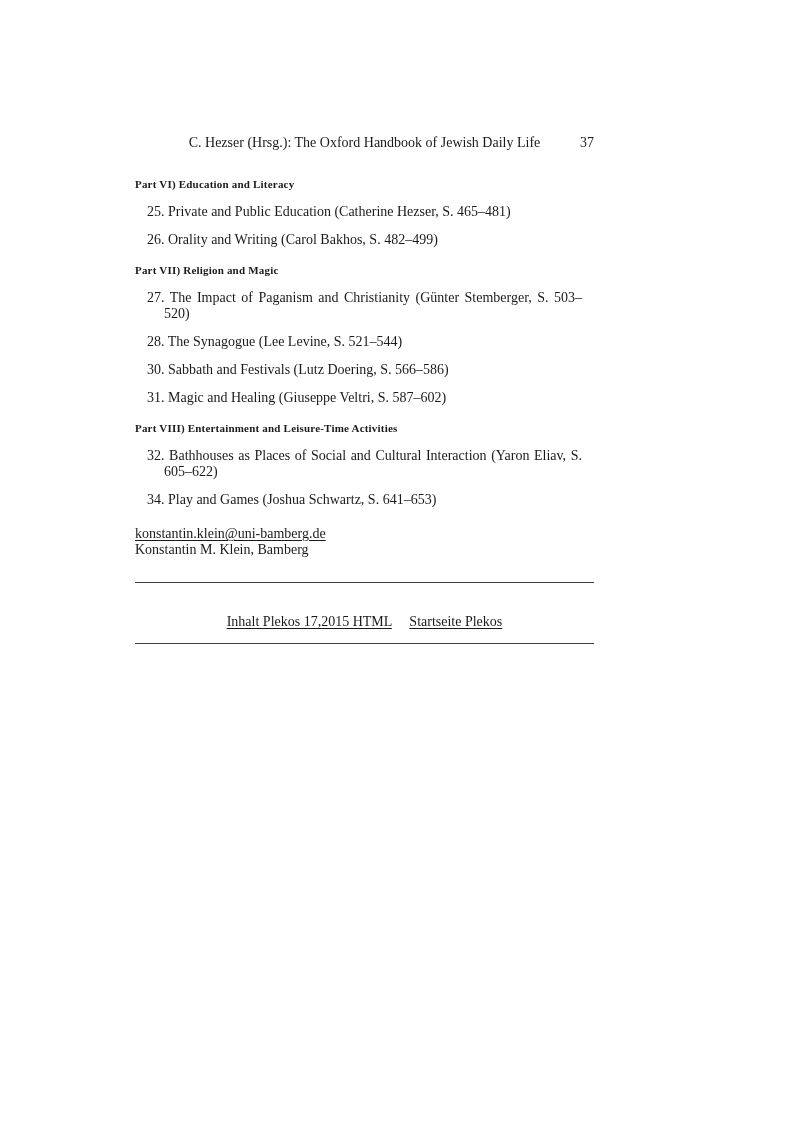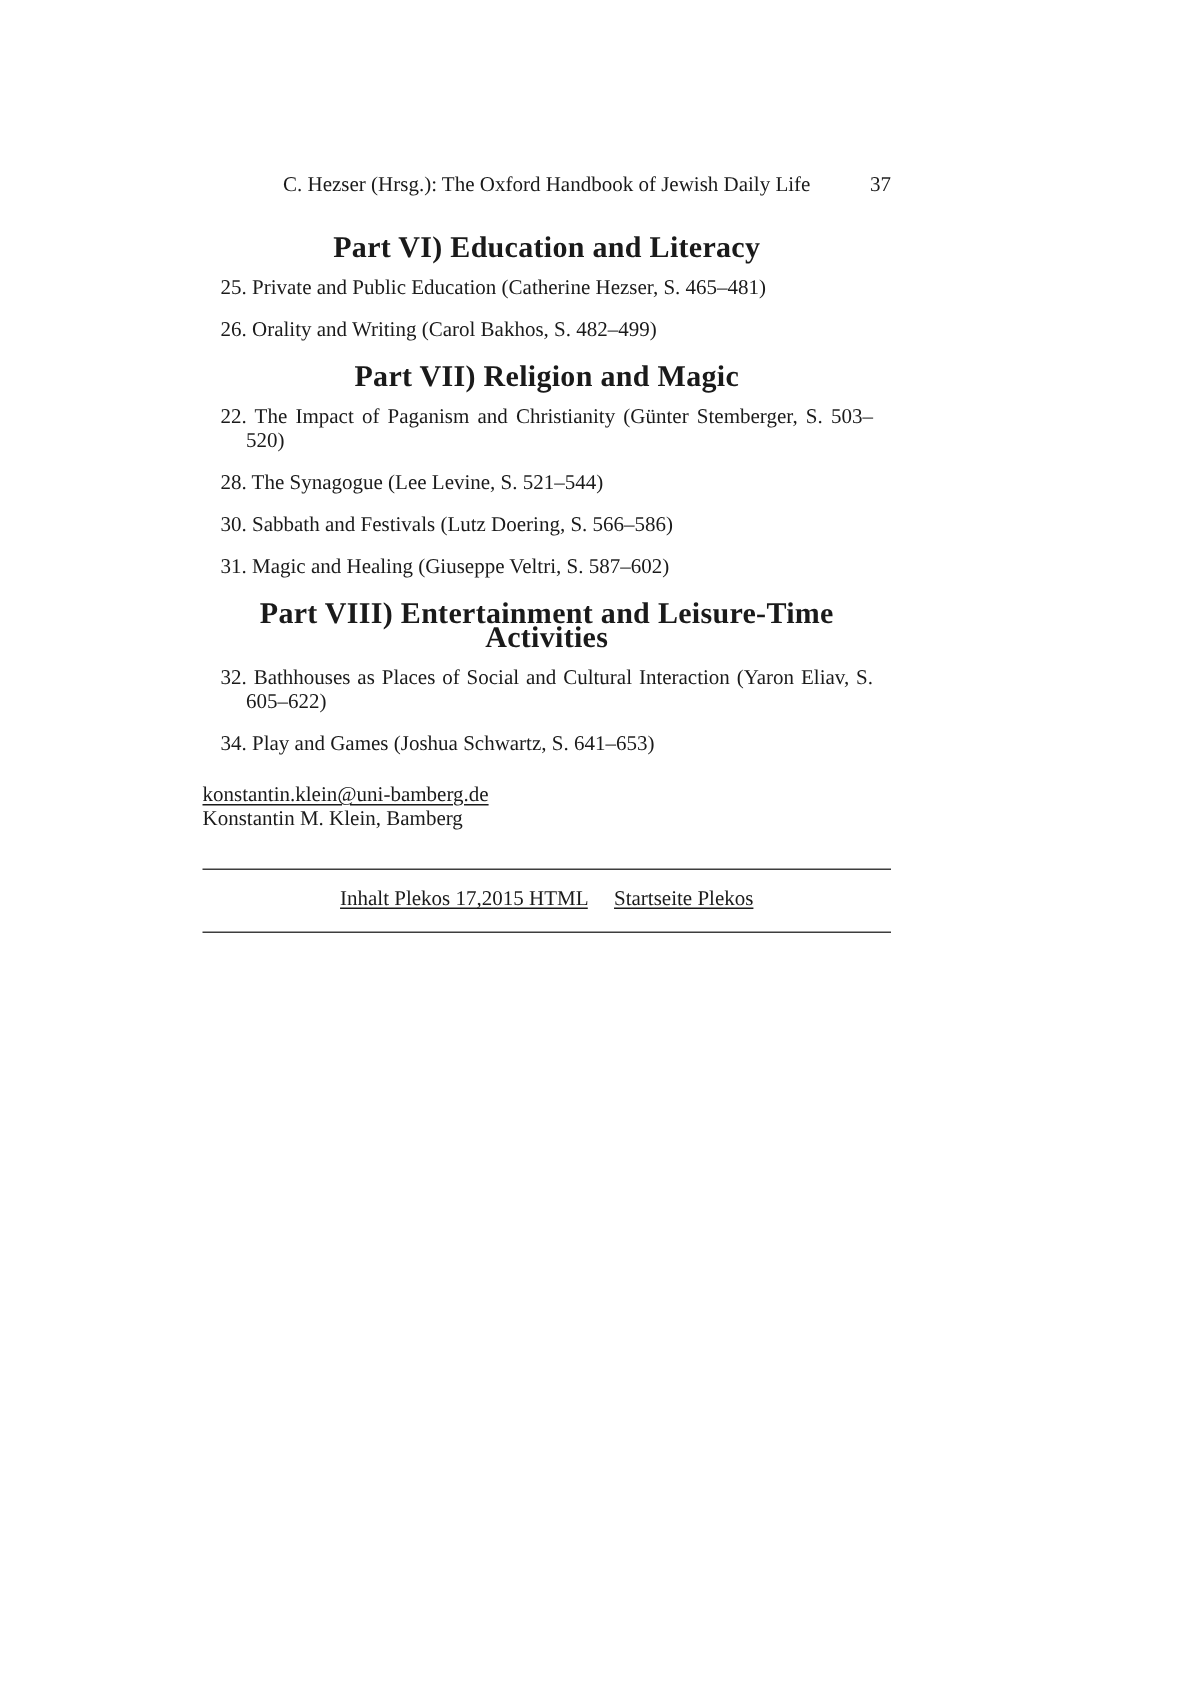--- a/index.html
+++ b/index.html
@@ -11,21 +11,21 @@
     width: 800px;
     height: 1131px;
     position: relative;
     overflow: hidden;
     font-family: "Liberation Serif", "DejaVu Serif", serif;
     color: #1a1a1a;
   }
   .page {
     position: absolute;
     left: 135px;
-    top: 116px;
+    top: 135px;
     width: 459px;
     font-size: 14px;
     line-height: 16px;
   }
   .running-header {
     position: relative;
     text-align: center;
     margin-bottom: 25px;
     height: 16px;
   }
@@ -33,26 +33,25 @@
     display: inline-block;
   }
   .running-header .page-number {
     position: absolute;
     right: 0;
     top: 0;
   }
   .toc-section { margin: 0; }
   .toc-section + .toc-section { margin-top: 14px; }
   .toc-section h2 {
-    font-size: 20px;
+    font-size: 11px;
     line-height: 16px;
     font-weight: bold;
     margin: 0;
     letter-spacing: 0.2px;
-    text-align: center;
   }
   .toc-item {
     margin: 12px;
     text-align: justify;
     padding-left: 17px;
     text-indent: -17px;
   }
   .signature {
     margin-top: 18px;
   }
@@ -65,21 +64,21 @@
   }
   hr.rule {
     border: none;
     border-top: 1px solid #3d3d3d;
     margin: 0;
     height: 0;
   }
   hr.rule-top { margin-top: 24px; }
   .footer-links {
     text-align: center;
-    margin: 12px 0 13px 0;
+    margin: 31px 0 13px 0;
     line-height: 16px;
   }
   .footer-links a + a { margin-left: 14px; }
 </style>
 </head>
 <body>
 
 <div class="page">
 
   <div class="running-header">
@@ -90,21 +89,21 @@
   <div class="toc">
 
     <div class="toc-section">
       <h2>Part VI) Education and Literacy</h2>
       <p class="toc-item">25. Private and Public Education (Catherine Hezser, S. 465–481)</p>
       <p class="toc-item">26. Orality and Writing (Carol Bakhos, S. 482–499)</p>
     </div>
 
     <div class="toc-section">
       <h2>Part VII) Religion and Magic</h2>
-      <p class="toc-item">22. The Impact of Paganism and Christianity (Günter Stemberger, S. 503–520)</p>
+      <p class="toc-item">27. The Impact of Paganism and Christianity (Günter Stemberger, S. 503–520)</p>
       <p class="toc-item">28. The Synagogue (Lee Levine, S. 521–544)</p>
       <p class="toc-item">30. Sabbath and Festivals (Lutz Doering, S. 566–586)</p>
       <p class="toc-item">31. Magic and Healing (Giuseppe Veltri, S. 587–602)</p>
     </div>
 
     <div class="toc-section">
       <h2>Part VIII) Entertainment and Leisure-Time Activities</h2>
       <p class="toc-item">32. Bathhouses as Places of Social and Cultural Interaction (Yaron Eliav, S. 605–622)</p>
       <p class="toc-item">34. Play and Games (Joshua Schwartz, S. 641–653)</p>
     </div>

